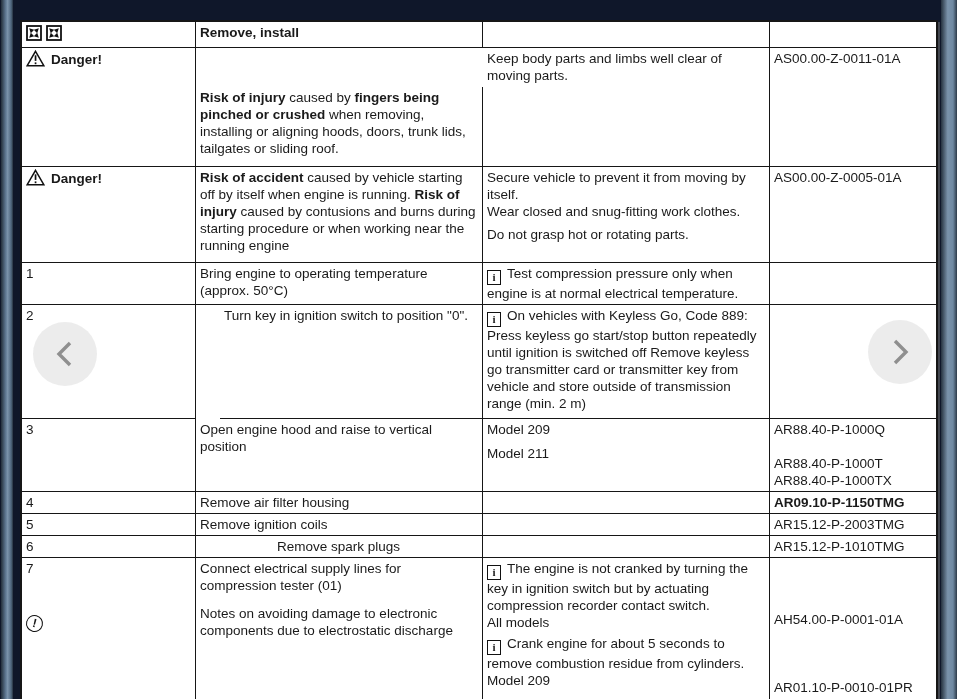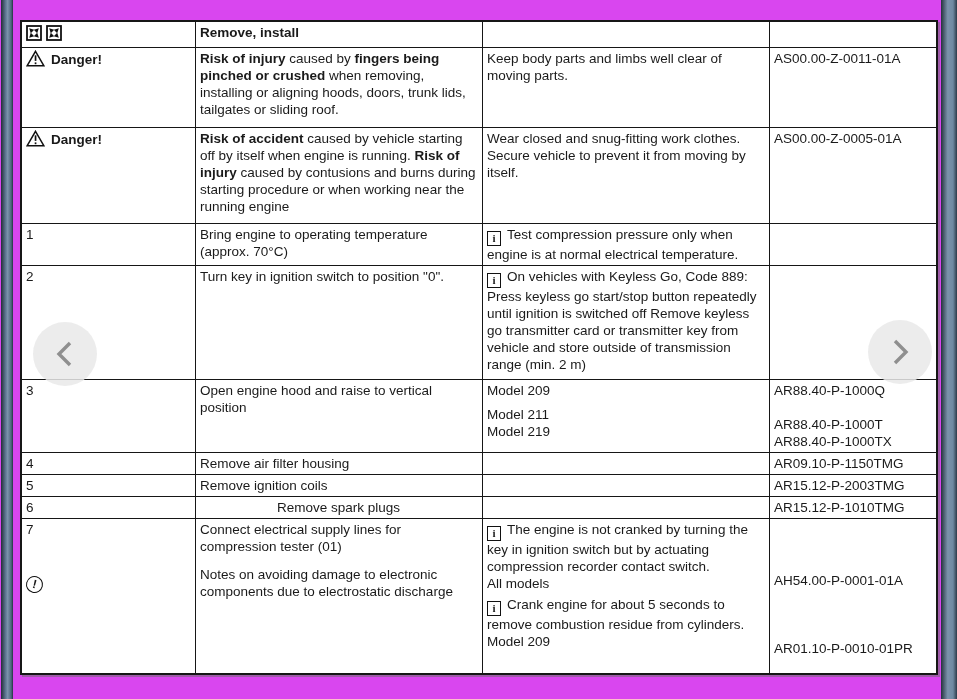--- a/index.html
+++ b/index.html
@@ -1,21 +1,21 @@
 <!DOCTYPE html>
 <html style="--stripe_light: #7b93ab; --stripe_dark: #2c3a49; --table_border: #161616; --nav_circle: #e9e9e9; --chevron: #8f8f8f; --text: #1a1a1a;"><head>
 <meta charset="utf-8">
 <style>
   html,body{margin:0;padding:0;}
   body{
     width:957px;height:699px;background:#ffffff;
     font-family:"Liberation Sans",sans-serif;color:#1a1a1a;
     overflow:hidden;
   }
-  .page{position:relative;width:957px;height:699px;background:#d946ef;}
+  .page{position:relative;width:957px;height:699px;background:#0f172a;}
   .stripe{position:absolute;top:0;bottom:0;}
   .stripe-left{
     left:1px;width:12px;
     background:linear-gradient(90deg,#232e3a 0%,#5d7690 38%,#7b93ab 55%,#4e667e 85%,#26323f 100%);
   }
   .stripe-right{
     right:0;width:16px;
     background:linear-gradient(90deg,#26323f 0%,#7b93ab 42%,#6f89a2 75%,#2c3a49 100%);
   }
   .tablegrid{
@@ -86,90 +86,90 @@
       </div>
       <div class="cell c2 hdr" style="min-height: 26px;"></div>
       <div class="cell c3 hdr" style="min-height: 26px;"></div>
       <div class="cell c0" style="min-height: 80px;">
         <div class="para"><span class="icw"><svg width="19" height="17" viewBox="0 0 19 17">
               <path d="M9.5 1.3 L17.8 15.7 H1.2 Z" fill="#fff" stroke="#111" stroke-width="1.5"></path>
               <rect x="8.7" y="5.3" width="1.7" height="5.6" fill="#111"></rect>
               <rect x="8.7" y="12.4" width="1.7" height="1.8" fill="#111"></rect>
             </svg></span><span class="b">Danger!</span></div>
       </div>
-      <div class="cell c1" style="min-height: 80px;">
+      <div class="cell c1" style="min-height: 80px; margin-top: 39px;">
         <div class="para"><span class="b">Risk of injury</span><span> caused by </span><span class="b">fingers being pinched or crushed</span><span> when removing, installing or aligning hoods, doors, trunk lids, tailgates or sliding roof.</span></div>
       </div>
       <div class="cell c2" style="min-height: 80px;">
         <div class="para"><span>Keep body parts and limbs well clear of moving parts.</span></div>
       </div>
       <div class="cell c3" style="min-height: 80px;">
         <div class="para"><span>AS00.00-Z-0011-01A</span></div>
       </div>
       <div class="cell c0" style="min-height: 96px;">
         <div class="para"><span class="icw"><svg width="19" height="17" viewBox="0 0 19 17">
               <path d="M9.5 1.3 L17.8 15.7 H1.2 Z" fill="#fff" stroke="#111" stroke-width="1.5"></path>
               <rect x="8.7" y="5.3" width="1.7" height="5.6" fill="#111"></rect>
               <rect x="8.7" y="12.4" width="1.7" height="1.8" fill="#111"></rect>
             </svg></span><span class="b">Danger!</span></div>
       </div>
       <div class="cell c1" style="min-height: 96px;">
         <div class="para"><span class="b">Risk of accident</span><span> caused by vehicle starting off by itself when engine is running. </span><span class="b">Risk of injury</span><span> caused by contusions and burns during starting procedure or when working near the running engine</span></div>
       </div>
       <div class="cell c2" style="min-height: 96px;">
+        <div class="para"><span>Secure vehicle to prevent it from moving by itself.</span></div>
         <div class="para"><span>Wear closed and snug-fitting work clothes.</span></div>
-        <div class="para"><span>Secure vehicle to prevent it from moving by itself.</span></div>
+        <div class="para" style="margin-top: 6px;"><span>Do not grasp hot or rotating parts.</span></div>
       </div>
       <div class="cell c3" style="min-height: 96px;">
         <div class="para"><span>AS00.00-Z-0005-01A</span></div>
       </div>
       <div class="cell c0" style="min-height: 40px;">
         <div class="para"><span>1</span></div>
       </div>
       <div class="cell c1" style="min-height: 40px;">
-        <div class="para"><span>Bring engine to operating temperature (approx. 70°C)</span></div>
+        <div class="para"><span>Bring engine to operating temperature (approx. 50°C)</span></div>
       </div>
       <div class="cell c2" style="min-height: 40px;">
         <div class="para"><span class="icw"><span class="ic-info">i</span></span><span>Test compression pressure only when engine is at normal electrical temperature.</span></div>
       </div>
       <div class="cell c3" style="min-height: 40px;"></div>
       <div class="cell c0" style="min-height: 114px;">
         <div class="para"><span>2</span></div>
       </div>
-      <div class="cell c1" style="min-height: 114px;">
+      <div class="cell c1" style="min-height: 114px; margin-left: 24px;">
         <div class="para"><span>Turn key in ignition switch to position "0".</span></div>
       </div>
       <div class="cell c2" style="min-height: 114px;">
         <div class="para"><span class="icw"><span class="ic-info">i</span></span><span>On vehicles with Keyless Go, Code 889: Press keyless go start/stop button repeatedly until ignition is switched off Remove keyless go transmitter card or transmitter key from vehicle and store outside of transmission range (min. 2 m)</span></div>
       </div>
       <div class="cell c3" style="min-height: 114px;"></div>
       <div class="cell c0" style="min-height: 72px;">
         <div class="para"><span>3</span></div>
       </div>
       <div class="cell c1" style="min-height: 72px;">
         <div class="para"><span>Open engine hood and raise to vertical position</span></div>
       </div>
       <div class="cell c2" style="min-height: 72px;">
         <div class="para"><span>Model 209</span></div>
         <div class="para" style="margin-top: 7px;"><span>Model 211</span></div>
-        <div class="para"><span>Model 219</span></div>
       </div>
       <div class="cell c3" style="min-height: 72px;">
         <div class="para"><span>AR88.40-P-1000Q</span></div>
         <div class="para" style="margin-top: 17px;"><span>AR88.40-P-1000T</span></div>
         <div class="para"><span>AR88.40-P-1000TX</span></div>
       </div>
       <div class="cell c0" style="min-height: 21px;">
         <div class="para"><span>4</span></div>
       </div>
       <div class="cell c1" style="min-height: 21px;">
         <div class="para"><span>Remove air filter housing</span></div>
       </div>
       <div class="cell c2" style="min-height: 21px;"></div>
-      <div class="cell c3" style="min-height: 21px;">
+      <div class="cell c3" style="min-height: 21px; font-weight: bold;">
         <div class="para"><span>AR09.10-P-1150TMG</span></div>
       </div>
       <div class="cell c0" style="min-height: 20px;">
         <div class="para"><span>5</span></div>
       </div>
       <div class="cell c1" style="min-height: 20px;">
         <div class="para"><span>Remove ignition coils</span></div>
       </div>
       <div class="cell c2" style="min-height: 20px;"></div>
       <div class="cell c3" style="min-height: 20px;">

